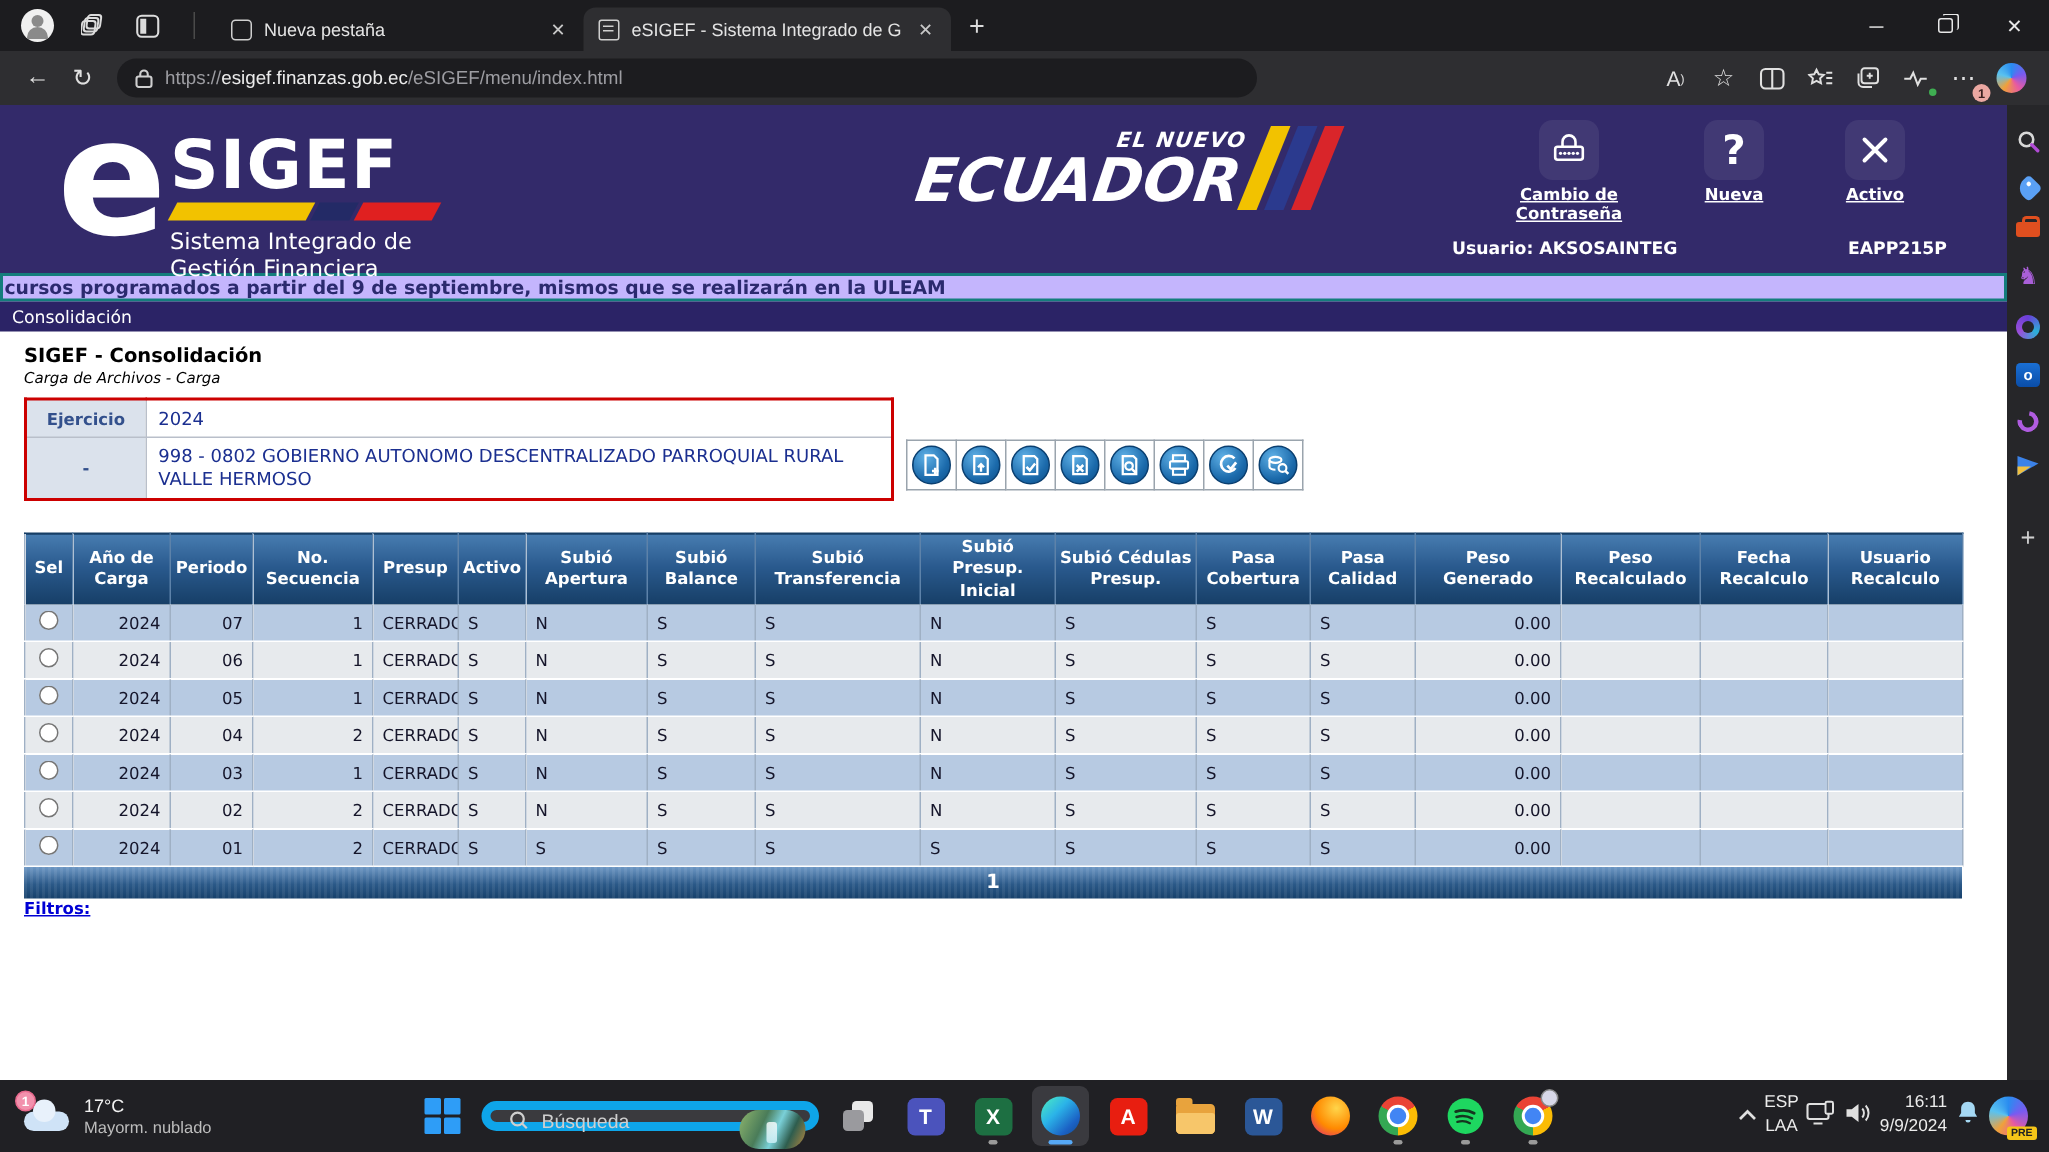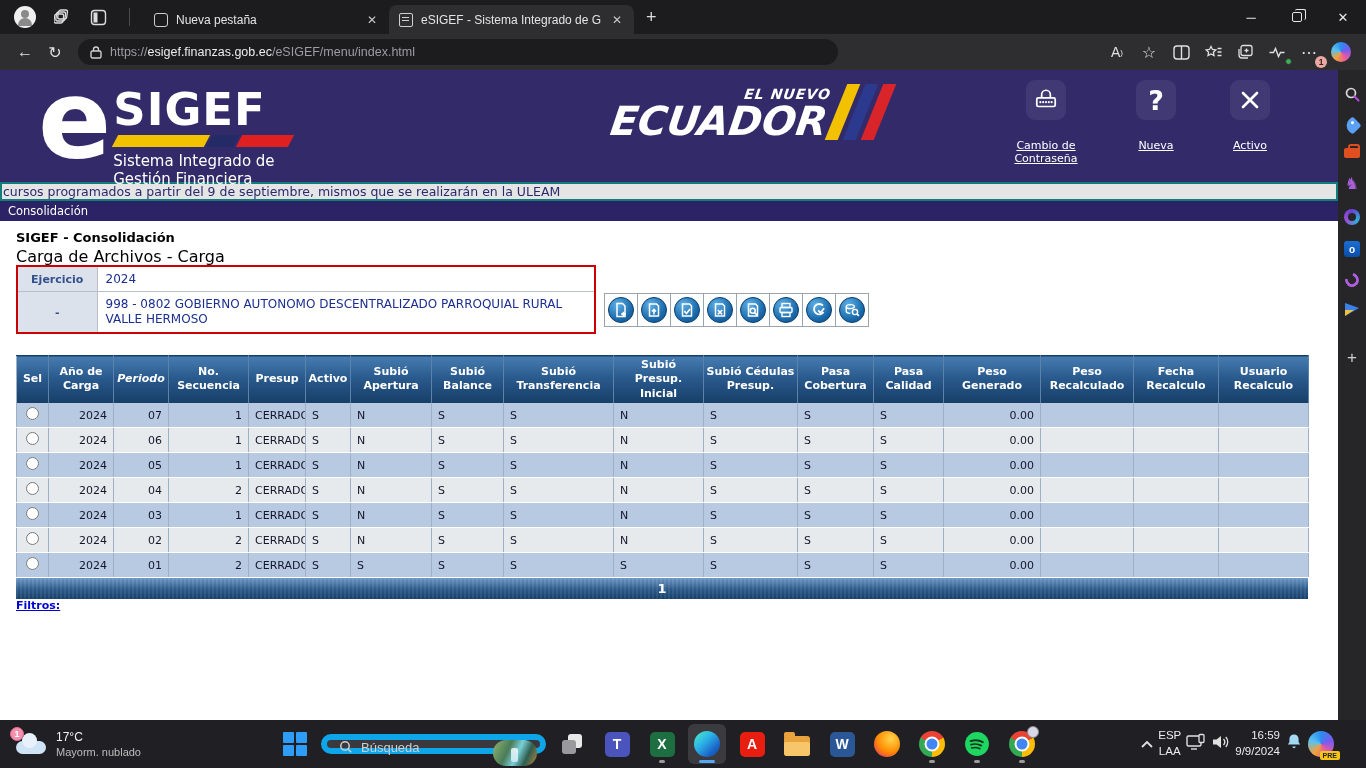--- a/index.html
+++ b/index.html
@@ -94,35 +94,35 @@
   .brand-top { display:block; color:#fff; font-weight:bold; font-style:italic; font-size:14px; letter-spacing:1px; }
   .brand-main { display:block; color:#fff; font-weight:bold; font-style:italic; font-size:40px;
                 line-height:0.95; letter-spacing:0px; }
   .brand-stripes { display:flex; gap:5px; margin-left:8px; }
   .brand-stripes i { display:block; width:13px; height:56px; transform:skewX(-22deg); }
   .st-y { background:#f2c200; } .st-b { background:#2b3a8e; } .st-r { background:#d9252a; }
   .hdr-actions { position:absolute; right:58px; top:10px; display:flex; gap:34px; }
   .hdr-action { display:flex; flex-direction:column; align-items:center; width:92px; }
   .hdr-ico { width:40px; height:40px; border-radius:9px; background:rgba(255,255,255,0.07);
              display:flex; align-items:center; justify-content:center; color:#fff; }
-  .hdr-label { margin-top:19px; color:#fff; font-size:11px; font-weight:normal; text-decoration:underline;
+  .hdr-label { margin-top:3px; color:#fff; font-size:11px; font-weight:bold; text-decoration:underline;
                text-align:center; line-height:1.2; }
   .hdr-q { font-size:27px; font-weight:bold; color:#fff; }
   .hdr-user { position:absolute; right:40px; top:88px; width:330px; display:flex; justify-content:space-between;
               color:#fff; font-size:11.5px; font-weight:bold; }
 
-  .marquee { height:19px; background:#e5e5e5; border:2px solid #147d7c; display:flex; align-items:center;
-             overflow:hidden; }
+  .marquee { height:19px; background:#c4b5fd; border:2px solid #147d7c; display:flex; align-items:center;
+             overflow:hidden;font-weight:bold; }
   .marquee span { font-size:12.5px; color:#2b2a6e; white-space:nowrap; padding-left:1px; }
   .menubar { height:20px; background:#2b2366; color:#fff; font-size:11.5px; display:flex;
              align-items:center; padding-left:8px; }
 
   .content { position:relative; }
   .pg-title { position:absolute; left:16px; top:9px; font-size:13px; font-weight:bold; color:#000; }
-  .pg-subtitle { position:absolute; left:16px; top:26px; font-size:16px; color:#000; }
+  .pg-subtitle { position:absolute; left:16px; top:26px; font-size:10px; color:#000;font-style:italic; }
 
   .formbox { position:absolute; left:16px; top:44px; width:580px; border:2px solid #cc0000;
              border-collapse:collapse; background:#fff; }
   .formbox td { border:1px solid #b9bfca; font-size:11px; }
   .formbox .f-label { width:80px; background:#dbe2ec; color:#33508c; font-weight:bold;
                       text-align:center; padding:5px 4px; }
   .formbox .f-value { color:#1b2f90; font-size:12px; padding:5px 8px; background:#fff; }
   .f-value.f-wrap { line-height:1.25; }
 
   .toolbar { position:absolute; left:604px; top:72px; border-collapse:collapse; }
@@ -197,21 +197,21 @@
   .folder::after { content:""; position:absolute; left:0; bottom:0; width:26px; height:14px;
                    background:#f7c66a; border-radius:2px 2px 3px 3px; }
   .circleico { width:26px; height:26px; border-radius:50%; }
   .edgeico { background:linear-gradient(135deg,#4ef0c0,#2bb3e8 40%,#1b62c5 75%,#124a8e); }
   .firefox { background:radial-gradient(circle at 65% 30%,#ffd54a,#ff8a00 55%,#e3336b 90%); }
   .chrome { background:conic-gradient(from -60deg,#ea4335 0 120deg,#fbbc05 0 240deg,#34a853 0 360deg); position:relative; }
   .chrome::after { content:""; position:absolute; left:50%; top:50%; transform:translate(-50%,-50%);
                    width:11px; height:11px; border-radius:50%; background:#4285f4; border:2.5px solid #fff; }
   .chr-overlay { position:absolute; top:2px; right:2px; width:12px; height:12px; border-radius:50%;
                  background:#d8d8e8; border:1px solid #888; }
-  .tray { margin-left:auto; display:flex; align-items:center; gap:4px; padding-right:32px; }
+  .tray { margin-left:auto; display:flex; align-items:center; gap:4px; padding-right:14px; }
   .tray-txt { font-size:11.5px; text-align:center; line-height:1.35; color:#ececec; }
   .clock { text-align:right; }
   .copilot-tb { position:relative; width:26px; height:26px; border-radius:50%;
                 background:conic-gradient(#2a8cf0,#7a5af0,#e85aa0,#f0a13a,#59c2f0,#2a8cf0); }
   .pre-badge { position:absolute; right:-6px; bottom:-3px; background:#f5c518; color:#222; font-size:7px;
                font-weight:bold; padding:1px 3px; border-radius:2px; }
 </style>
 </head>
 <body>
 
@@ -348,20 +348,24 @@
           <span class="hdr-label">Nueva</span>
         </div>
         <div class="hdr-action" style="width:60px;">
           <span class="hdr-ico">
               <svg width="24" height="24" viewBox="0 0 24 24">
                 <path d="M5 5l14 14M19 5L5 19" stroke="#fff" stroke-width="2.6" stroke-linecap="round" fill="none"></path>
               </svg>
             </span>
           <span class="hdr-label">Activo</span>
         </div>
+      </div>
+      <div class="hdr-user">
+        <span>Usuario: AKSOSAINTEG</span>
+        <span>EAPP215P</span>
       </div>
     </div>
 
     <div class="marquee">
       <span>cursos programados a partir del 9 de septiembre, mismos que se realizarán en la ULEAM</span>
     </div>
 
     <div class="menubar">
       <span>Consolidación</span>
     </div>
@@ -457,21 +461,21 @@
       </tr>
           </tbody>
         </table>
 
       <div class="tablewrap">
         <table class="grid">
           <thead>
               <tr id="thead-row">
                 <th style="width: 32px;">Sel</th>
                 <th style="width: 65px;">Año de Carga</th>
-                <th style="width: 55px; font-style: italic;">Periodo</th>
+                <th style="width: 55px;">Periodo</th>
                 <th style="width: 80px;">No. Secuencia</th>
                 <th style="width: 57px;">Presup</th>
                 <th style="width: 45px;">Activo</th>
                 <th style="width: 81px;">Subió Apertura</th>
                 <th style="width: 72px;">Subió Balance</th>
                 <th style="width: 110px;">Subió Transferencia</th>
                 <th style="width: 90px;">Subió Presup. Inicial</th>
                 <th style="width: 94px;">Subió Cédulas Presup.</th>
                 <th style="width: 76px;">Pasa Cobertura</th>
                 <th style="width: 70px;">Pasa Calidad</th>
@@ -742,21 +746,21 @@
       <span><svg width="22" height="18" viewBox="0 0 22 18">
             <rect x="2" y="3" width="14" height="10" rx="1.5" fill="none" stroke="#e0e0e0" stroke-width="1.4"></rect>
             <path d="M6 16h6" stroke="#e0e0e0" stroke-width="1.4"></path>
             <rect x="14" y="1.5" width="5" height="8" rx="1" fill="#202024" stroke="#e0e0e0" stroke-width="1.3"></rect>
           </svg></span>
       <span><svg width="20" height="16" viewBox="0 0 20 16">
             <path d="M2 5.5h3.5L10 2v12L5.5 10.5H2z" fill="#e0e0e0"></path>
             <path d="M12.5 5a4.5 4.5 0 0 1 0 6M14.8 3a7.5 7.5 0 0 1 0 10" fill="none" stroke="#e0e0e0" stroke-width="1.3"></path>
           </svg></span>
       <span class="tray-txt clock">
-        <div>16:59</div>
+        <div>16:11</div>
           <div>9/9/2024</div>
       </span>
       <span><svg width="20" height="20" viewBox="0 0 24 24">
             <path d="M12 3c-3.3 0-5.5 2.3-5.5 5.5V12l-1.8 3h14.6L17.5 12V8.5C17.5 5.3 15.3 3 12 3z" fill="#a5d8f3"></path>
             <path d="M10 17.5a2 2 0 0 0 4 0z" fill="#a5d8f3"></path>
           </svg></span>
       <span class="copilot-tb">
           <span class="pre-badge">PRE</span>
         </span>
     </div>

